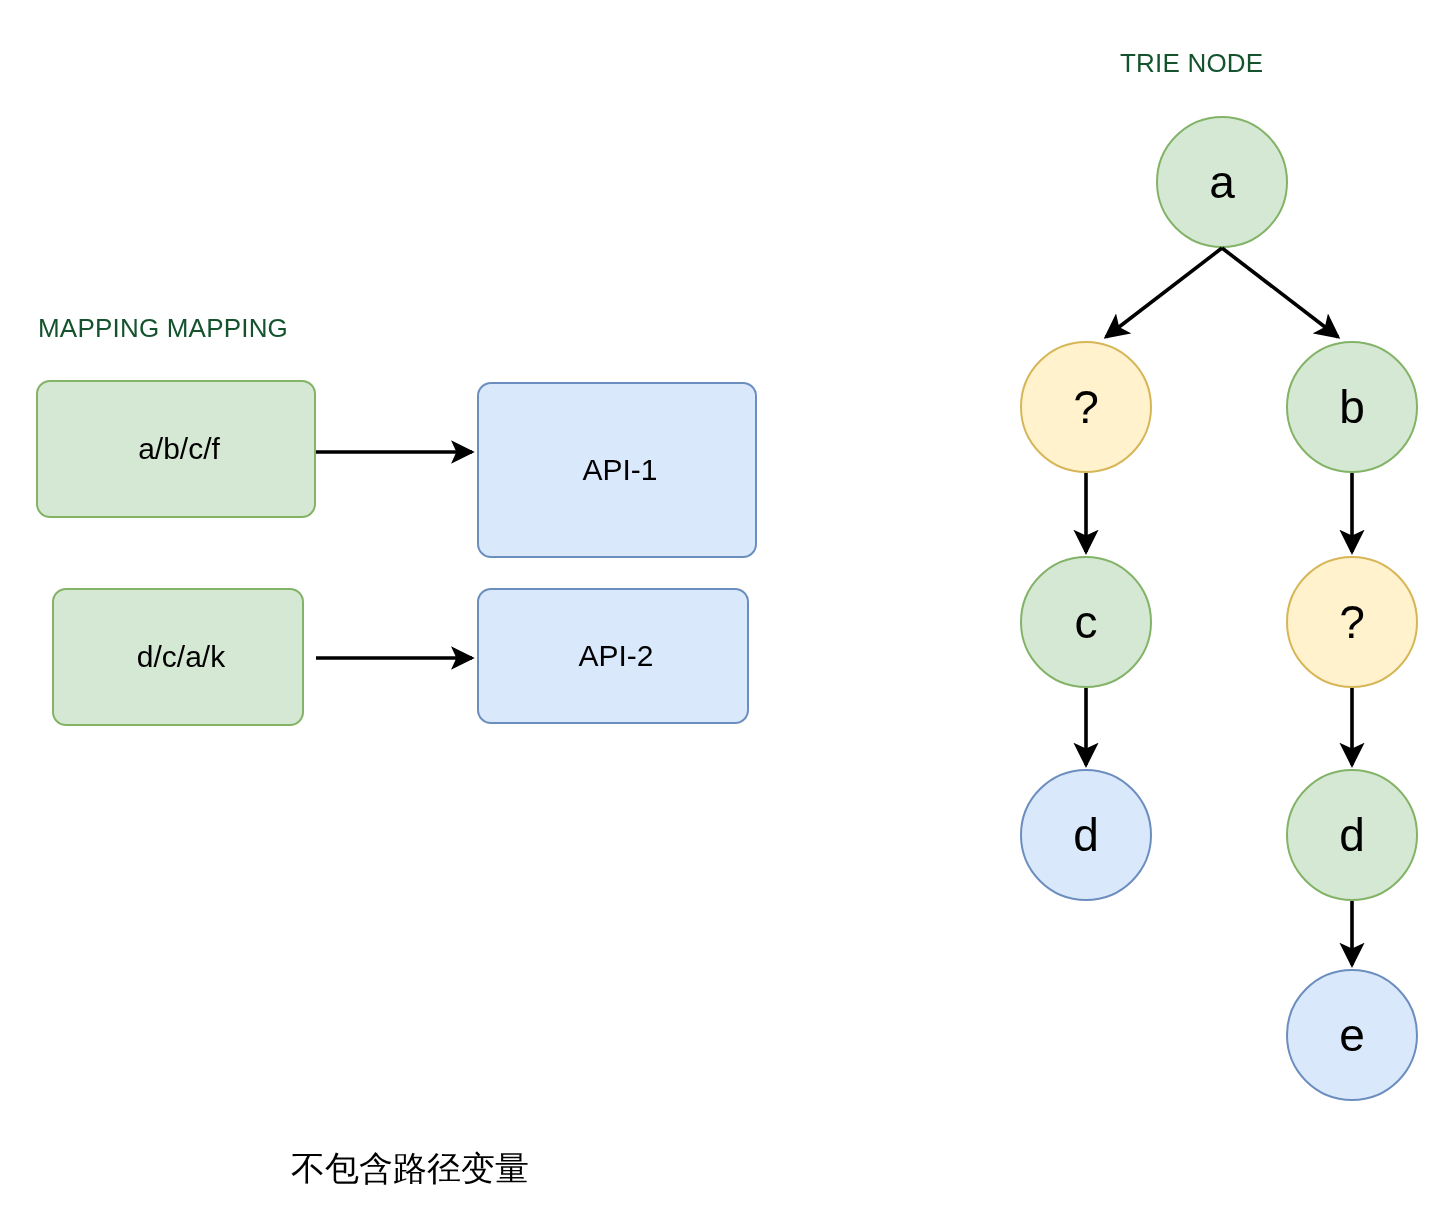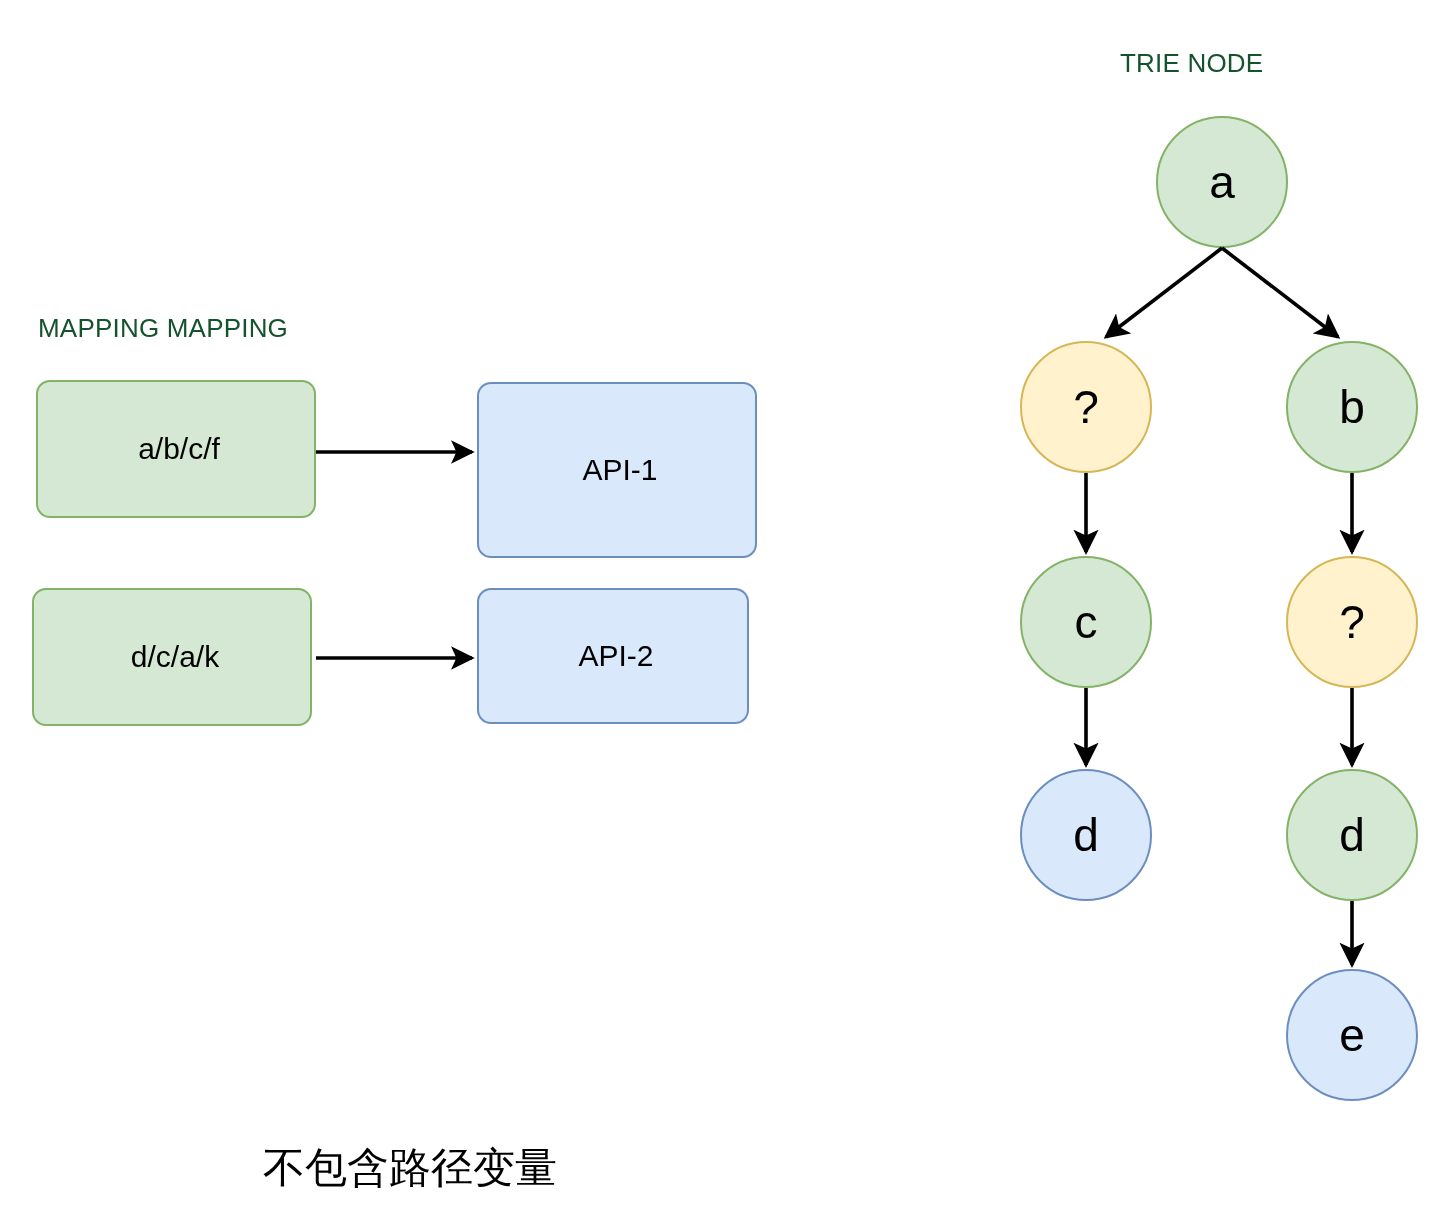--- a/index.html
+++ b/index.html
@@ -28,21 +28,21 @@
     letter-spacing: 0.2px;
     color: #14532d;
     white-space: nowrap;
   }
   #title-direct-mapping { left: 38px;  top: 309px; }
   #title-trie-node      { left: 1120px; top: 44px; }
 
   
   .caption {
     position: absolute;
-    font-size: 42px;
+    font-size: 34px;
     line-height: 44px;
     color: #000000;
     white-space: nowrap;
     text-align: center;
   }
   #caption-left  { left: 0px;   top: 1146px; width: 820px; }
   #caption-right { left: 1020px; top: 1146px; width: 400px; }
 
   
   .node-box {
@@ -63,21 +63,21 @@
   .box-green {
     background: #d5e8d4;
     border-color: #82b366;
   }
   .box-blue {
     background: #dae8fc;
     border-color: #6c8ebf;
   }
   #box-path-1 { left: 36px;  top: 380px; width: 280px; height: 138px; }
   #box-api-1  { left: 477px; top: 382px; width: 280px; height: 176px; }
-  #box-path-2 { left: 32px;  top: 588px; width: 280px; height: 138px; }
+  #box-path-2 { left: 52px;  top: 588px; width: 252px; height: 138px; }
   #box-api-2  { left: 477px; top: 588px; width: 272px; height: 136px; }
 
   
   .trie-node {
     position: absolute;
     box-sizing: border-box;
     border-radius: 50%;
     display: flex;
     align-items: center;
     justify-content: center;

